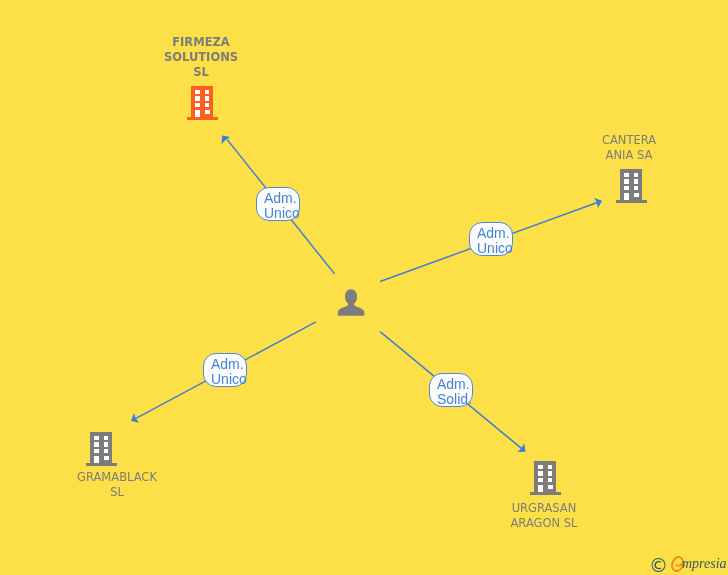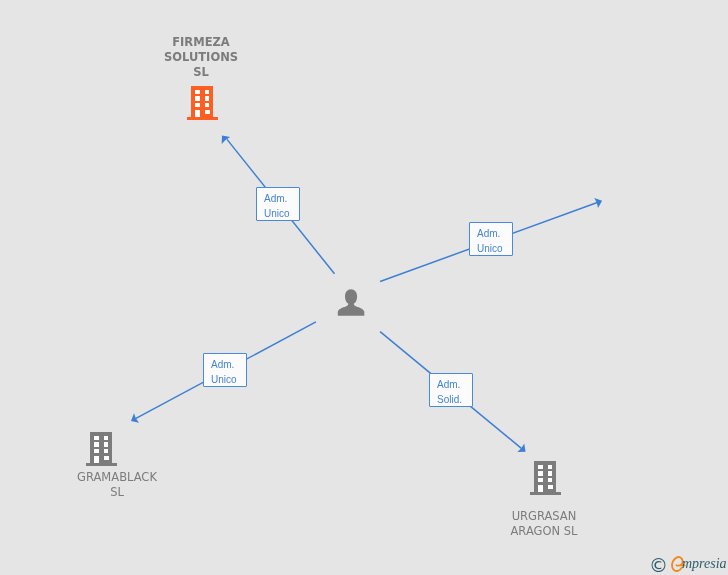--- a/index.html
+++ b/index.html
@@ -1,32 +1,32 @@
 <!DOCTYPE html>
 <html><head>
 <meta charset="utf-8">
 <title>Empresia relationship diagram</title>
 <style>
   html,body{margin:0;padding:0;background:#ffffff;}
   body{width:728px;height:575px;overflow:hidden;position:relative;
        font-family:"DejaVu Sans",sans-serif;
        -webkit-font-smoothing:antialiased;text-rendering:optimizeLegibility;}
-  #stage{position:absolute;left:0;top:0;width:728px;height:575px;background:#e5e5e5;}
+  #stage{position:absolute;left:0;top:0;width:728px;height:575px;background:#fde047;}
 
   svg.links{position:absolute;left:0;top:0;width:728px;height:575px;}
 
   .node{position:absolute;}
   .node .icon{position:absolute;line-height:0;}
   .node .caption{position:absolute;text-align:center;font-size:11.5px;color:#7c7c7c;
      font-family:"DejaVu Sans",sans-serif;line-height:15.2px;white-space:pre-line;}
   .node .caption.bold{font-weight:bold;color:#7c7c7c;}
 
-  .edge-label{position:absolute;box-sizing:border-box;border:1px solid #4a8ade;border-radius:1px;
+  .edge-label{position:absolute;box-sizing:border-box;border:1px solid #4a8ade;border-radius:13px;
      background:#fbfbfb;color:#4285d6;font-family:"Liberation Sans",sans-serif;
-     font-size:10px;line-height:15.2px;text-align:left;
+     font-size:14px;line-height:15.2px;text-align:left;
      white-space:pre-line;padding:3px 0 0 7px;}
 
   #logo{position:absolute;}
   #logo span{position:absolute;white-space:nowrap;line-height:0;}
   #logo .brand-e{position:absolute;line-height:0;}
   #logo .brand{font-family:"DejaVu Serif",serif;font-style:italic;}
 </style>
 </head>
 <body>
 
@@ -58,20 +58,36 @@
  <rect x="17.6" y="4.0" width="4.8" height="4.0" fill="#ffffff"></rect>
  <rect x="7.8" y="10.3" width="4.8" height="4.2" fill="#ffffff"></rect>
  <rect x="17.6" y="10.3" width="4.8" height="4.2" fill="#ffffff"></rect>
  <rect x="7.8" y="17.3" width="4.8" height="4.0" fill="#ffffff"></rect>
  <rect x="17.6" y="17.3" width="4.8" height="4.0" fill="#ffffff"></rect>
  <rect x="7.6" y="23.5" width="5.0" height="7.3" fill="#ffffff"></rect>
  <rect x="17.5" y="23.7" width="5.0" height="4.3" fill="#ffffff"></rect>
 </svg></div>
   </div>
 
+  <div class="node" style="left:574px;top:133px;width:110px;height:80px;">
+    <div class="caption" style="left:0;top:0;width:110px;">CANTERA
+ANIA SA</div>
+    <div class="icon building" style="left:42px;top:36px;"><svg width="31" height="34" viewBox="0 0 31 34" shape-rendering="crispEdges">
+ <rect x="4.4" y="0" width="21.2" height="30.8" fill="#7c7c7c"></rect>
+ <rect x="0" y="30.8" width="31" height="2.8" fill="#7c7c7c"></rect>
+ <rect x="7.8" y="4.0" width="4.8" height="4.0" fill="#ffffff"></rect>
+ <rect x="17.6" y="4.0" width="4.8" height="4.0" fill="#ffffff"></rect>
+ <rect x="7.8" y="10.3" width="4.8" height="4.2" fill="#ffffff"></rect>
+ <rect x="17.6" y="10.3" width="4.8" height="4.2" fill="#ffffff"></rect>
+ <rect x="7.8" y="17.3" width="4.8" height="4.0" fill="#ffffff"></rect>
+ <rect x="17.6" y="17.3" width="4.8" height="4.0" fill="#ffffff"></rect>
+ <rect x="7.6" y="23.5" width="5.0" height="7.3" fill="#ffffff"></rect>
+ <rect x="17.5" y="23.7" width="5.0" height="4.3" fill="#ffffff"></rect>
+</svg></div>
+  </div>
 
   <div class="node" style="left:45px;top:432px;width:110px;height:78px;">
     <div class="icon building" style="left:41px;top:0;"><svg width="31" height="34" viewBox="0 0 31 34" shape-rendering="crispEdges">
  <rect x="4.4" y="0" width="21.2" height="30.8" fill="#7c7c7c"></rect>
  <rect x="0" y="30.8" width="31" height="2.8" fill="#7c7c7c"></rect>
  <rect x="7.8" y="4.0" width="4.8" height="4.0" fill="#ffffff"></rect>
  <rect x="17.6" y="4.0" width="4.8" height="4.0" fill="#ffffff"></rect>
  <rect x="7.8" y="10.3" width="4.8" height="4.2" fill="#ffffff"></rect>
  <rect x="17.6" y="10.3" width="4.8" height="4.2" fill="#ffffff"></rect>
  <rect x="7.8" y="17.3" width="4.8" height="4.0" fill="#ffffff"></rect>
@@ -89,21 +105,21 @@
  <rect x="0" y="30.8" width="31" height="2.8" fill="#7c7c7c"></rect>
  <rect x="7.8" y="4.0" width="4.8" height="4.0" fill="#ffffff"></rect>
  <rect x="17.6" y="4.0" width="4.8" height="4.0" fill="#ffffff"></rect>
  <rect x="7.8" y="10.3" width="4.8" height="4.2" fill="#ffffff"></rect>
  <rect x="17.6" y="10.3" width="4.8" height="4.2" fill="#ffffff"></rect>
  <rect x="7.8" y="17.3" width="4.8" height="4.0" fill="#ffffff"></rect>
  <rect x="17.6" y="17.3" width="4.8" height="4.0" fill="#ffffff"></rect>
  <rect x="7.6" y="23.5" width="5.0" height="7.3" fill="#ffffff"></rect>
  <rect x="17.5" y="23.7" width="5.0" height="4.3" fill="#ffffff"></rect>
 </svg></div>
-    <div class="caption" style="left:0;top:48px;width:110px;">URGRASAN
+    <div class="caption" style="left:0;top:40px;width:110px;">URGRASAN
 ARAGON SL</div>
   </div>
 
   <div class="node" style="left:295px;top:288px;width:110px;height:80px;">
     <div class="icon person" style="left:42px;top:-1px;"><svg width="28" height="29" viewBox="0 0 28 29">
  <path fill="#7c7c7c" d="M14.0 2.2
    C17.6 2.2 20.1 5.1 20.1 9.4
    C20.1 12.9 18.7 15.6 16.9 16.6
    C16.7 18.1 17.4 18.8 19.2 19.4
    C22.5 20.4 26.3 21.9 27.3 24.5 L27.3 28.7 L0.8 28.7 L0.8 24.5

